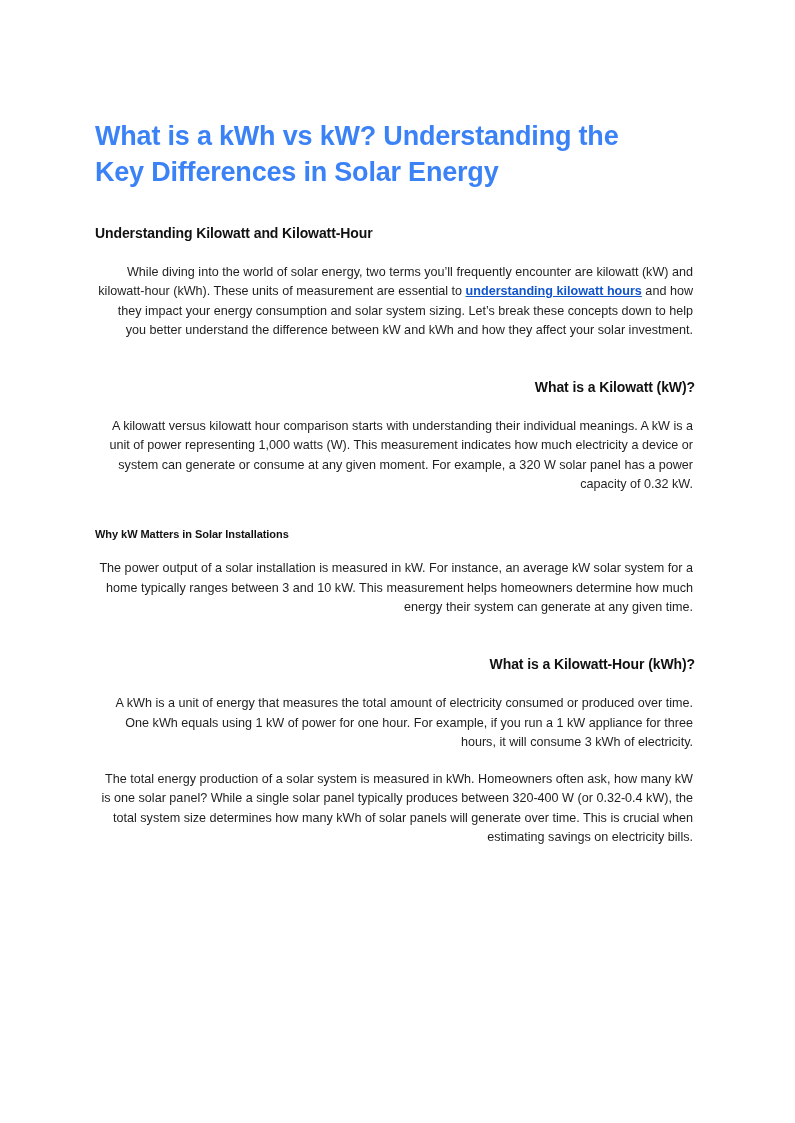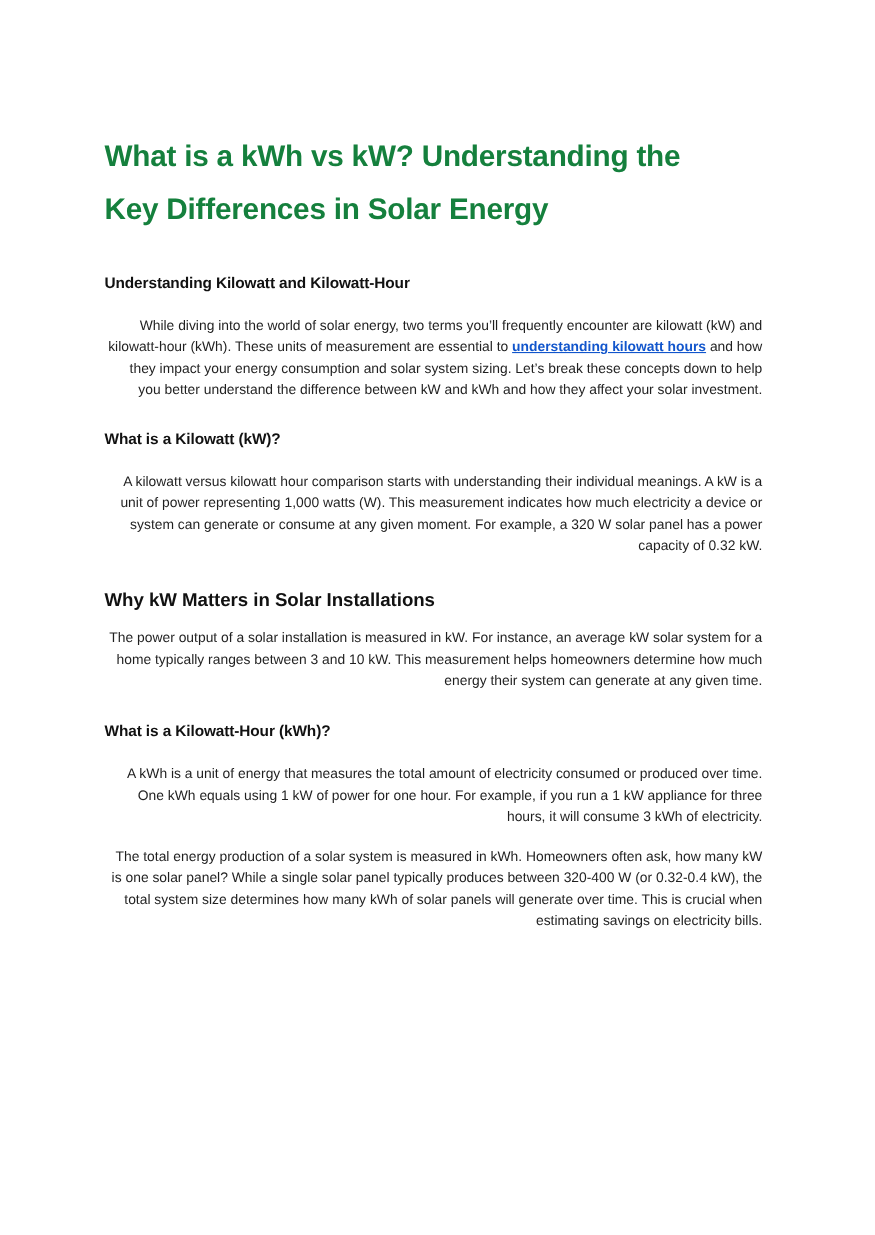--- a/index.html
+++ b/index.html
@@ -24,53 +24,54 @@
   }
   .content {
     position: absolute;
     left: 95px;
     top: 118px;
     width: 600px;
   }
 
   h1.doc-title {
     font-size: 27px;
-    line-height: 48px;
+    line-height: 36px;
     font-weight: bold;
     letter-spacing: -0.2px;
-    color: #15803d;
+    color: #3b82f6;
     margin: 0 0 30px 0;
     max-width: 575px;
   }
 
   h2.sec-head {
     font-size: 14px;
     line-height: 26px;
     font-weight: bold;
     letter-spacing: -0.1px;
     color: #111111;
     margin: 0 0 17px 0;
   }
 
   h2.sec-head.spaced {
-    margin-top: 22px;
+    margin-top: 34px;
+    text-align: right;
   }
 
   h2.big-head {
     font-size: 23px;
     line-height: 30px;
     font-weight: bold;
     letter-spacing: -0.15px;
     color: #111111;
     margin: 36px 0 0 0;
     max-width: 600px;
   }
 
   h3.sub-head {
-    font-size: 17px;
+    font-size: 11px;
     line-height: 20px;
     font-weight: bold;
     letter-spacing: -0.05px;
     color: #111111;
     margin: 30px 0 15px 0;
   }
 
   p.body {
     font-size: 12.6px;
     line-height: 19.3px;

